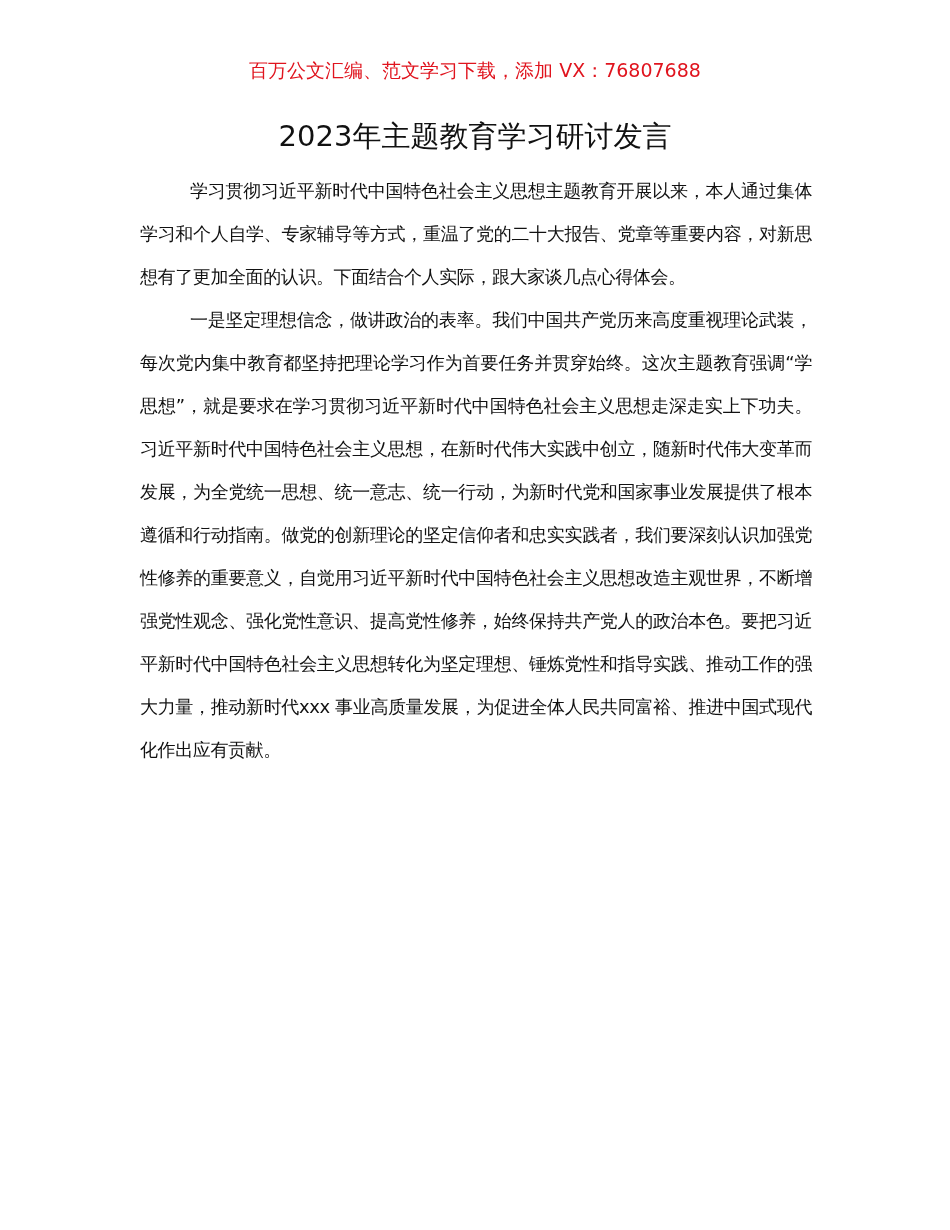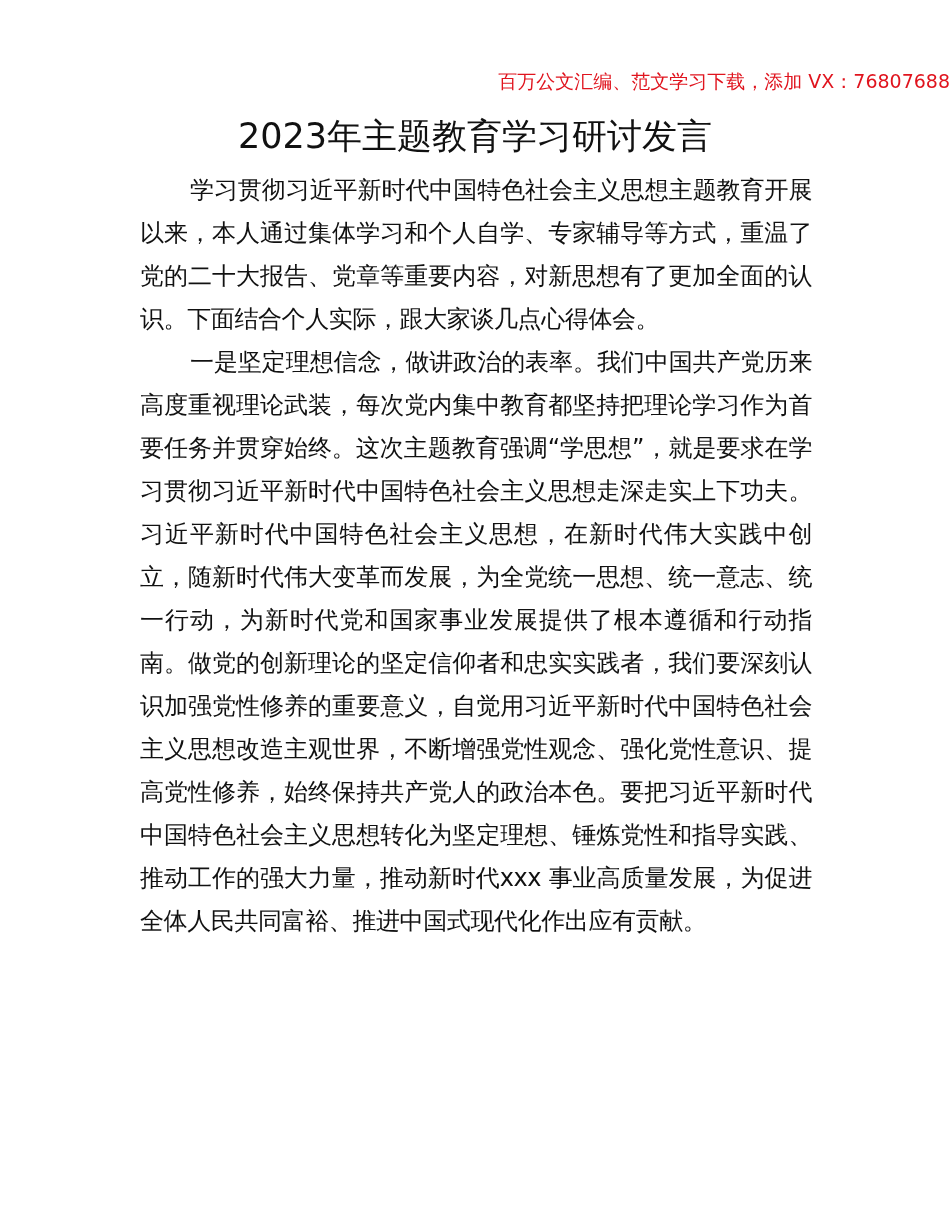--- a/index.html
+++ b/index.html
@@ -10,48 +10,48 @@
     body {
       width: 950px;
       height: 1230px;
       position: relative;
       overflow: hidden;
       font-family: "DejaVu Sans", "Liberation Sans", sans-serif;
       color: #111111;
     }
     .watermark {
       position: absolute;
-      top: 67px;
+      top: 56px;
       left: 0;
       width: 950px;
-      text-align: right;
+      text-align: center;
       color: #e0141e;
       font-size: 19px;
       line-height: 28px;
       letter-spacing: 0px;
     }
     .title {
       position: absolute;
       top: 114px;
       left: 0;
       width: 950px;
       text-align: center;
-      font-size: 35px;
+      font-size: 29px;
       line-height: 44px;
       color: #111111;
     }
     .body-text {
       position: absolute;
       left: 140px;
       width: 672px;
       top: 169px;
     }
     .para {
       margin: 0;
-      font-size: 24px;
+      font-size: 18px;
       line-height: 43px;
       text-indent: 50px;
       text-align: justify;
       text-justify: inter-character;
       letter-spacing: -0.4px;
     }
     .para + .para {
       margin-top: 0px;
     }
     .para.p3 {

